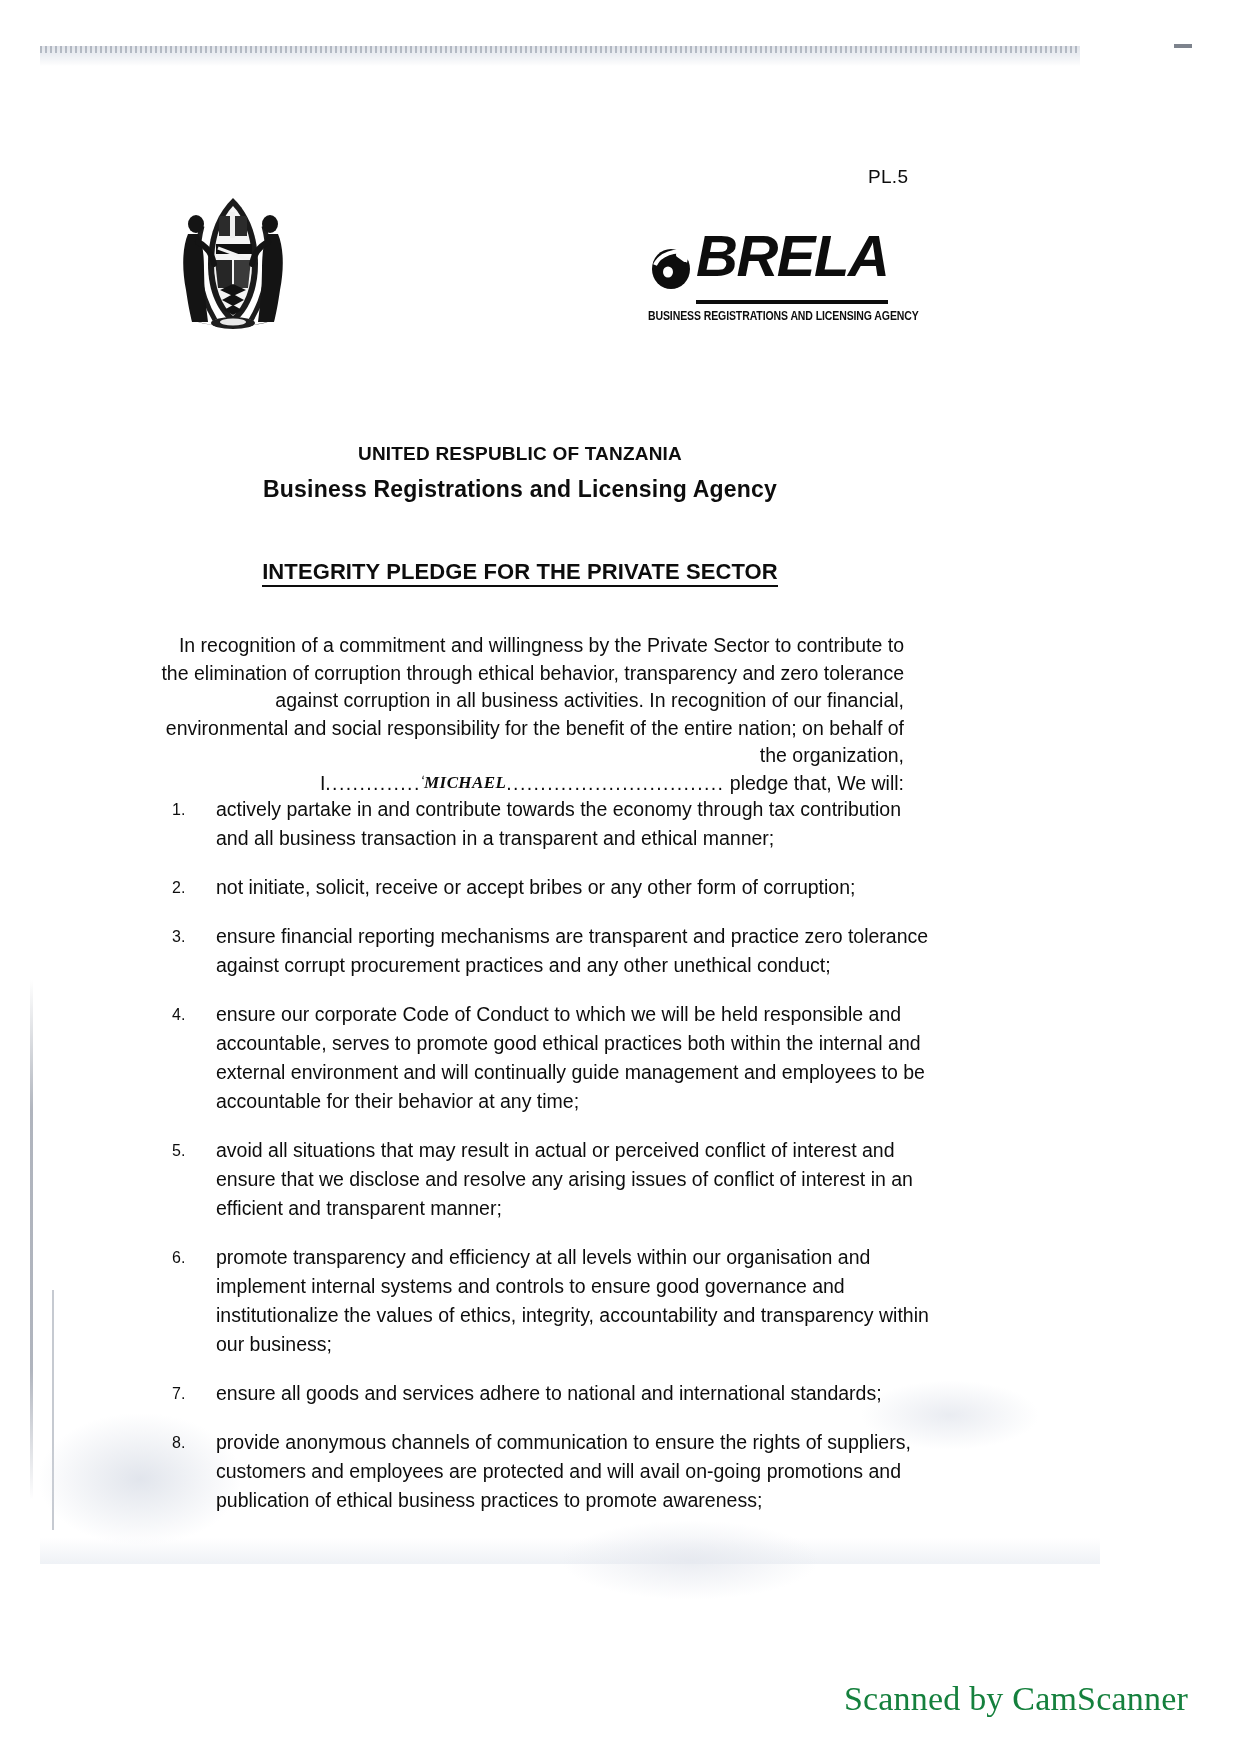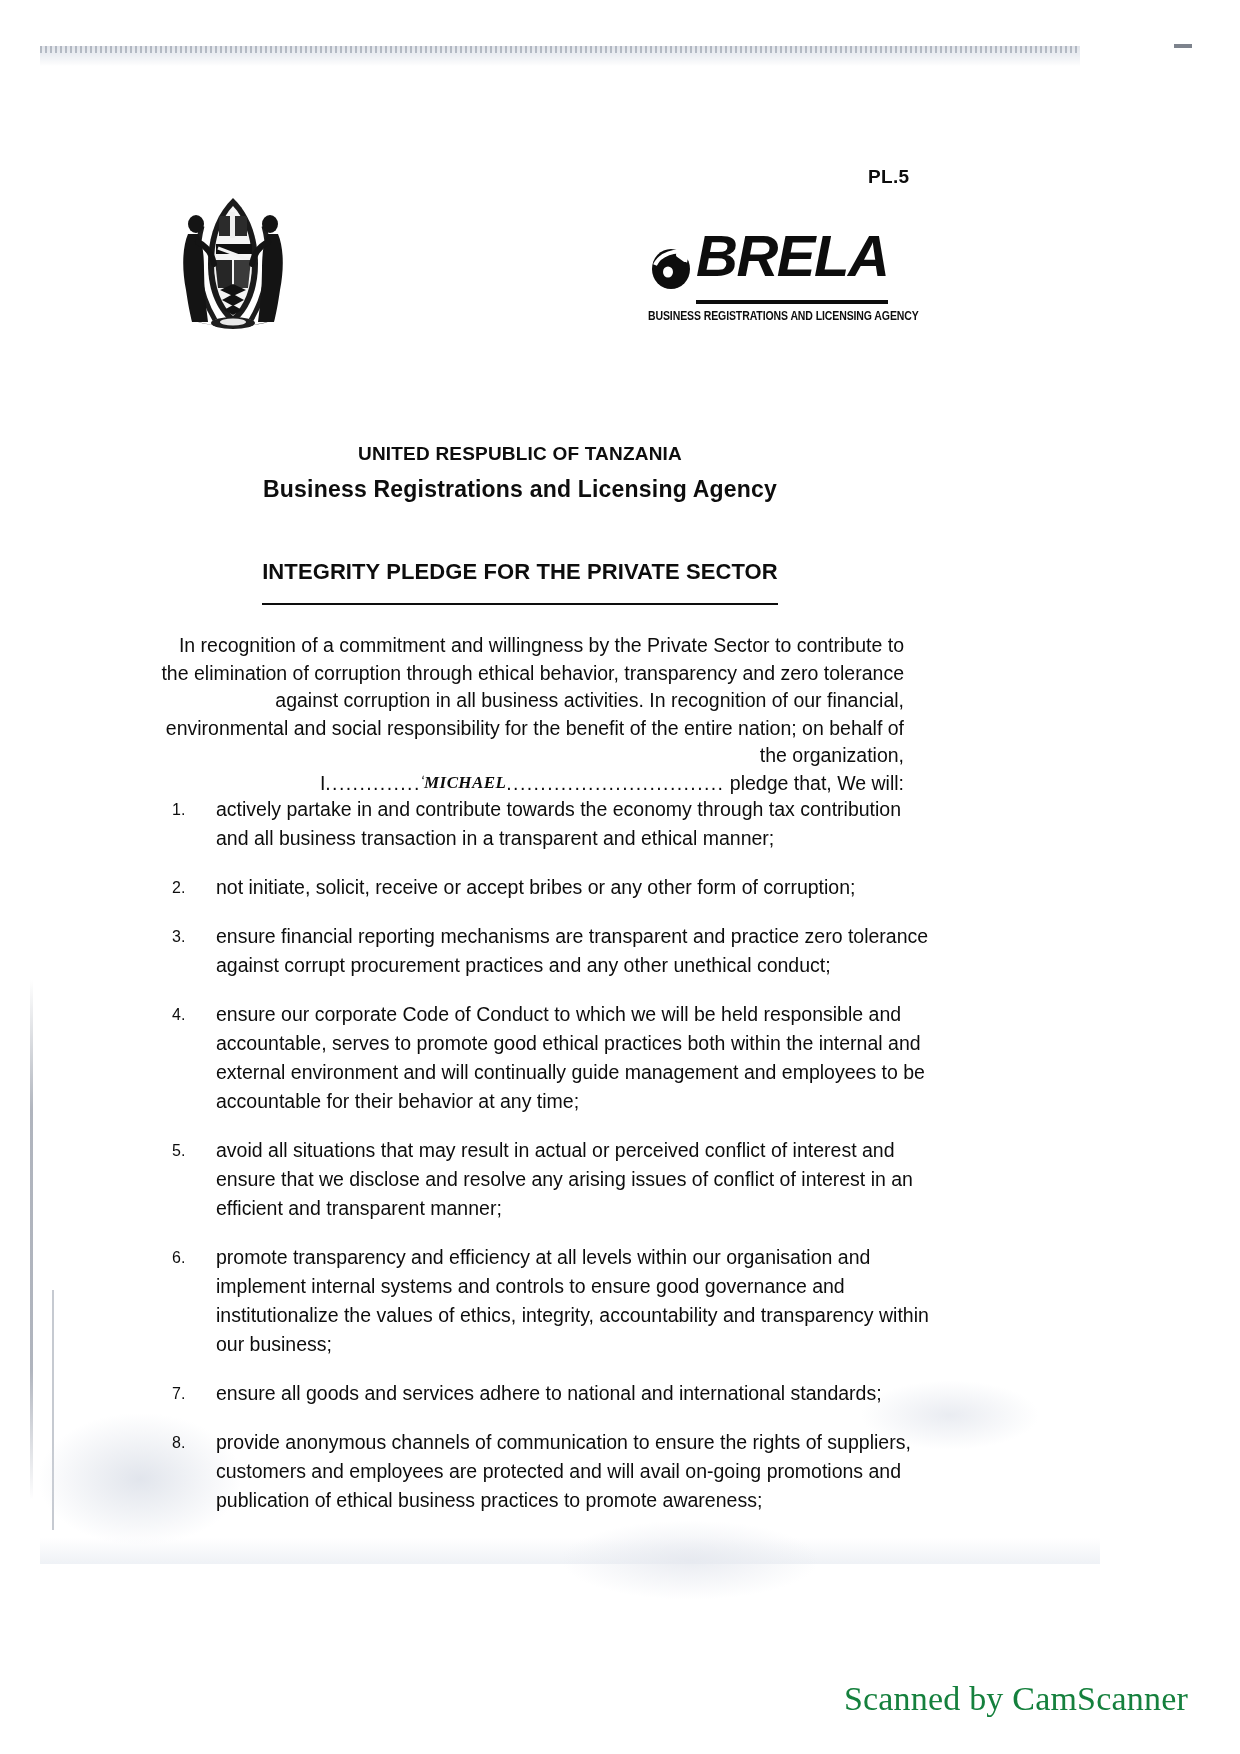--- a/index.html
+++ b/index.html
@@ -84,21 +84,21 @@
     background: radial-gradient(ellipse at center, rgba(228,231,238,0.8) 0%, rgba(255,255,255,0) 70%);
     pointer-events: none;
   }
 
   
   .page-marker {
     position: absolute;
     left: 868px;
     top: 166px;
     font-size: 19px;
-    font-weight: bold;
+    font-weight: normal;
     letter-spacing: 0.3px;
   }
 
   .emblem {
     position: absolute;
     left: 168px;
     top: 192px;
     width: 130px;
     height: 138px;
   }
@@ -167,21 +167,21 @@
     left: 0;
     top: 559px;
     width: 1040px;
     text-align: center;
     font-size: 22px;
     font-weight: bold;
     letter-spacing: 0.1px;
   }
   .pledge-heading span {
     border-bottom: 2px solid #0d0d0d;
-    padding-bottom: 19px;
+    padding-bottom: 1px;
   }
 
   
   .intro {
     position: absolute;
     left: 156px;
     top: 632px;
     width: 748px;
     font-size: 19.5px;
     line-height: 27.5px;

